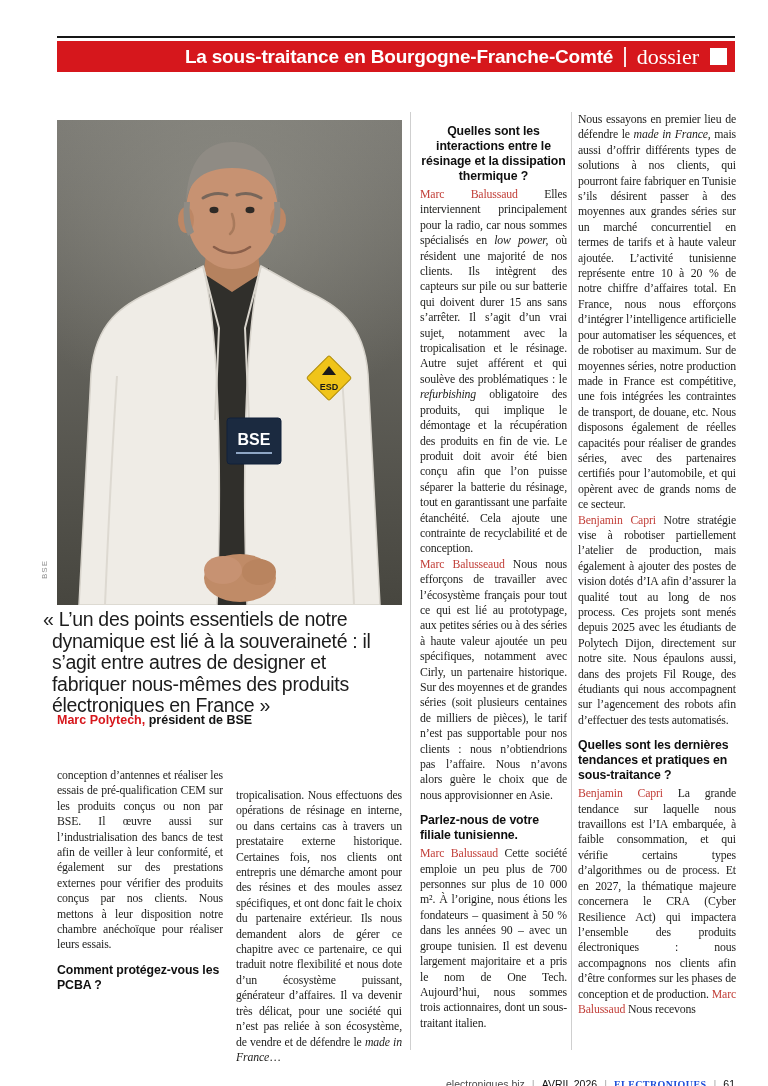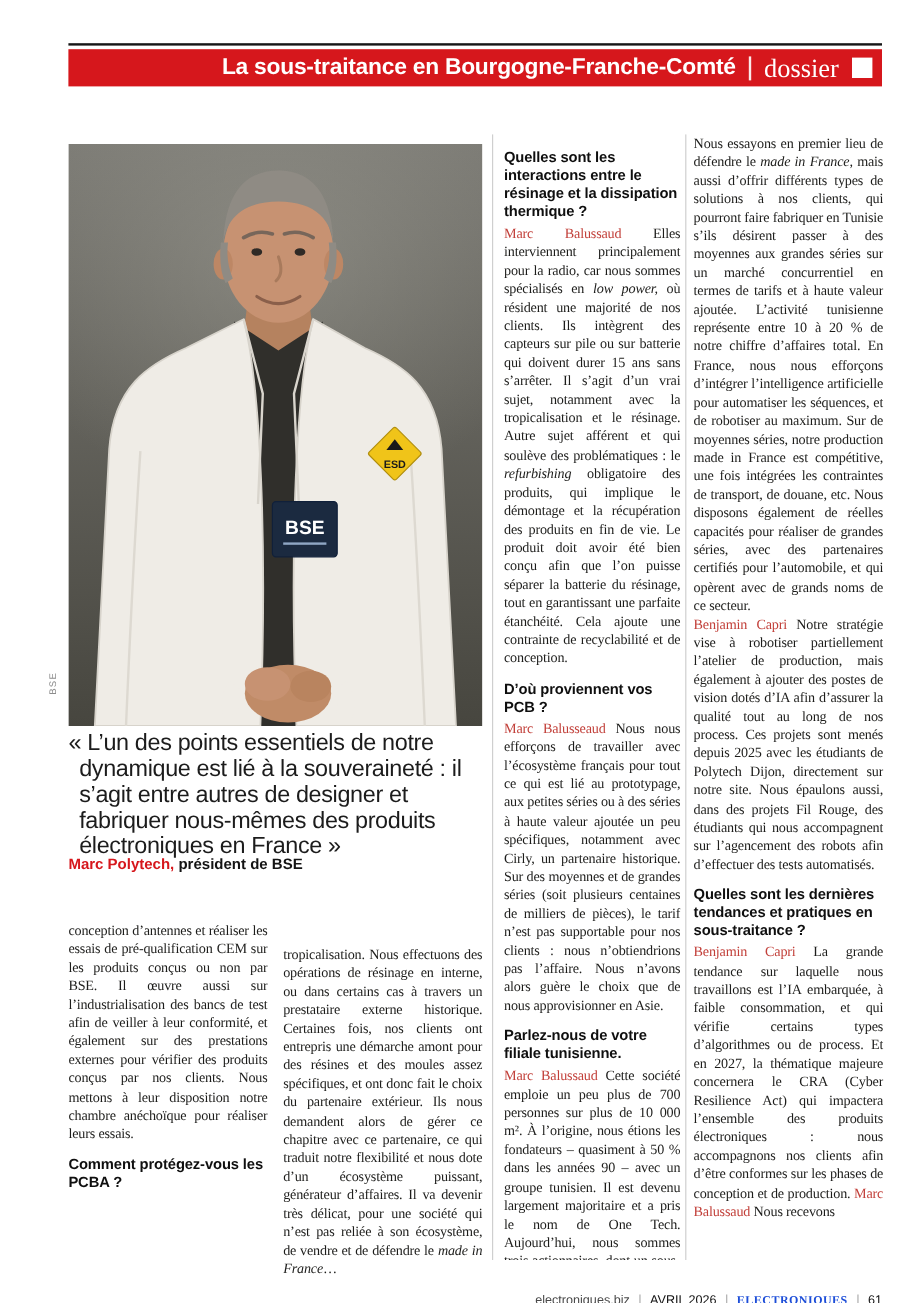--- a/index.html
+++ b/index.html
@@ -20,21 +20,21 @@
   
   .photo{position:absolute;left:57px;top:120px;width:345px;height:485px;}
   .photo svg{display:block;}
   .photo-credit{
     position:absolute;left:40px;top:560px;width:12px;
     font-family:"Liberation Sans",sans-serif;font-size:8px;color:#8d8d8d;letter-spacing:1px;
     writing-mode:vertical-rl;transform:rotate(180deg);
   }
   
   .pull-quote{
-    position:absolute;left:66px;top:609px;width:350px;
+    position:absolute;left:52px;top:609px;width:350px;
     font-family:"Liberation Sans",sans-serif;font-size:19.5px;line-height:21.6px;
     color:#1c1c1c;letter-spacing:-0.3px;text-indent:-9px;
   }
   .attribution{
     position:absolute;left:57px;top:713px;width:350px;
     font-family:"Liberation Sans",sans-serif;font-weight:bold;font-size:12.5px;
   }
   .attr-name{color:#d6171c;}
   .attr-role{color:#141414;}
   
@@ -42,21 +42,21 @@
        letter-spacing:-0.15px;overflow:hidden;hyphens:auto;-webkit-hyphens:auto;}
   .col p{margin:0;}
   .col1{left:57px; top:768px;width:166px;height:300px;}
   .col2{left:236px;top:788px;width:166px;height:300px;}
   .col3{left:420px;top:124px;width:147px;height:926px;}
   .col4{left:578px;top:112px;width:158px;height:938px;}
   .q{
     font-family:"Liberation Sans",sans-serif;font-weight:bold;font-size:12.3px;line-height:15px;
     color:#0f0f0f;margin:10px 0 3px;text-align:left;letter-spacing:-0.1px;
   }
-  .q.first{margin-top:0;}
+  .q.first{margin-top:0;text-align:center;}
   .seg-name{color:#c2403a;}
   .seg-i{font-style:italic;}
   
   .vrule{position:absolute;top:112px;height:938px;width:1px;background:#cfcfcf;}
   .rule-a{left:410px;}
   .rule-b{left:571px;}
   
   .footer{
     position:absolute;right:33px;top:1078px;display:flex;align-items:flex-start;gap:7px;
     font-family:"Liberation Sans",sans-serif;font-size:10.5px;color:#4a4a4a;
@@ -162,21 +162,20 @@
     <h3 class="q">Comment protégez-vous les PCBA ?</h3>
   </div>
 
   <div class="col col2">
     <p><span>tropicalisation. Nous effectuons des opérations de résinage en interne, ou dans certains cas à travers un prestataire externe historique. Certaines fois, nos clients ont entrepris une démarche amont pour des résines et des moules assez spécifiques, et ont donc fait le choix du partenaire extérieur. Ils nous demandent alors de gérer ce chapitre avec ce partenaire, ce qui traduit notre flexibilité et nous dote d’un écosystème puissant, générateur d’affaires. Il va devenir très délicat, pour une société qui n’est pas reliée à son écosystème, de vendre et de défendre le </span><span class="seg-i">made in France</span><span>…</span></p>
   </div>
 
   <div class="col col3">
     <h3 class="q first">Quelles sont les interactions entre le résinage et la dissipation thermique ?</h3>
     <p><span class="seg-name">Marc Balussaud</span><span> Elles interviennent principalement pour la radio, car nous sommes spécialisés en </span><span class="seg-i">low power,</span><span> où résident une majorité de nos clients. Ils intègrent des capteurs sur pile ou sur batterie qui doivent durer 15 ans sans s’arrêter. Il s’agit d’un vrai sujet, notamment avec la tropicalisation et le résinage. Autre sujet afférent et qui soulève des problématiques : le </span><span class="seg-i">refurbishing</span><span> obligatoire des produits, qui implique le démontage et la récupération des produits en fin de vie. Le produit doit avoir été bien conçu afin que l’on puisse séparer la batterie du résinage, tout en garantissant une parfaite étanchéité. Cela ajoute une contrainte de recyclabilité et de conception.</span></p>
-    <h3 class="q">D’où proviennent vos PCB ?</h3>
     <p><span class="seg-name">Marc Balusseaud</span><span> Nous nous efforçons de travailler avec l’écosystème français pour tout ce qui est lié au prototypage, aux petites séries ou à des séries à haute valeur ajoutée un peu spécifiques, notamment avec Cirly, un partenaire historique. Sur des moyennes et de grandes séries (soit plusieurs centaines de milliers de pièces), le tarif n’est pas supportable pour nos clients : nous n’obtiendrions pas l’affaire. Nous n’avons alors guère le choix que de nous approvisionner en Asie.</span></p>
     <h3 class="q">Parlez-nous de votre filiale tunisienne.</h3>
     <p><span class="seg-name">Marc Balussaud</span><span> Cette société emploie un peu plus de 700 personnes sur plus de 10 000 m². À l’origine, nous étions les fondateurs – quasiment à 50 % dans les années 90 – avec un groupe tunisien. Il est devenu largement majoritaire et a pris le nom de One Tech. Aujourd’hui, nous sommes trois actionnaires, dont un sous-traitant italien.</span></p>
   </div>
 
   <div class="col col4">
     <p><span>Nous essayons en premier lieu de défendre le </span><span class="seg-i">made in France,</span><span> mais aussi d’offrir différents types de solutions à nos clients, qui pourront faire fabriquer en Tunisie s’ils désirent passer à des moyennes aux grandes séries sur un marché concurrentiel en termes de tarifs et à haute valeur ajoutée. L’activité tunisienne représente entre 10 à 20 % de notre chiffre d’affaires total. En France, nous nous efforçons d’intégrer l’intelligence artificielle pour automatiser les séquences, et de robotiser au maximum. Sur de moyennes séries, notre production made in France est compétitive, une fois intégrées les contraintes de transport, de douane, etc. Nous disposons également de réelles capacités pour réaliser de grandes séries, avec des partenaires certifiés pour l’automobile, et qui opèrent avec de grands noms de ce secteur.</span></p>
     <p><span class="seg-name">Benjamin Capri</span><span> Notre stratégie vise à robotiser partiellement l’atelier de production, mais également à ajouter des postes de vision dotés d’IA afin d’assurer la qualité tout au long de nos process. Ces projets sont menés depuis 2025 avec les étudiants de Polytech Dijon, directement sur notre site. Nous épaulons aussi, dans des projets Fil Rouge, des étudiants qui nous accompagnent sur l’agencement des robots afin d’effectuer des tests automatisés.</span></p>
     <h3 class="q">Quelles sont les dernières tendances et pratiques en sous-traitance ?</h3>
     <p><span class="seg-name">Benjamin Capri</span><span> La grande tendance sur laquelle nous travaillons est l’IA embarquée, à faible consommation, et qui vérifie certains types d’algorithmes ou de process. Et en 2027, la thématique majeure concernera le CRA (Cyber Resilience Act) qui impactera l’ensemble des produits électroniques : nous accompagnons nos clients afin d’être conformes sur les phases de conception et de production. </span><span class="seg-name">Marc Balussaud</span><span> Nous recevons</span></p>

